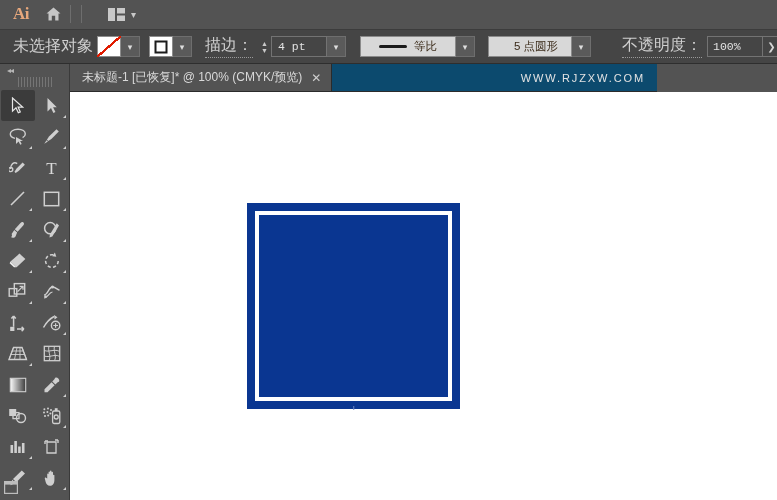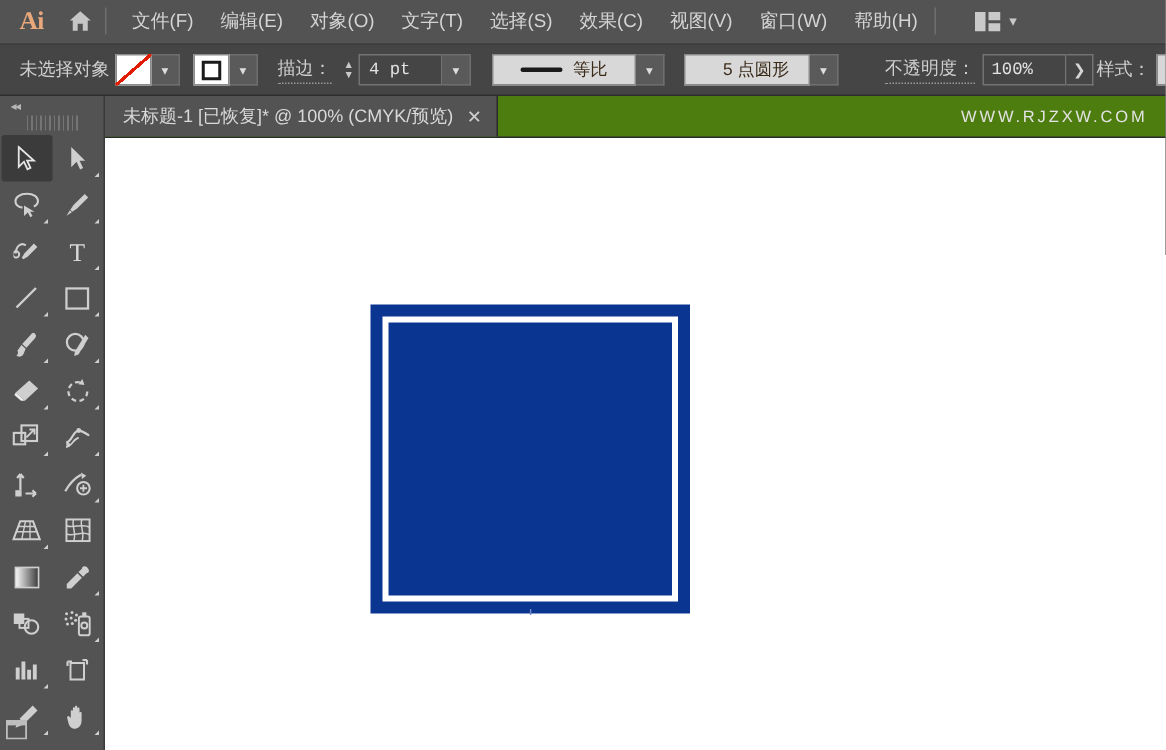--- a/index.html
+++ b/index.html
@@ -49,21 +49,21 @@
     border-top: 1px solid #3c3c3c;
     border-bottom: 1px solid #2e2e2e;
     display: flex; align-items: center;
   }
   .grip {
     width: 10px; height: 22px; margin-left: 3px; margin-right: 4px;
     background: repeating-linear-gradient(to right, #6d6d6d 0 1px, transparent 1px 3px);
     background-size: 3px 100%;
   }
   .cb-label {
-    color: #cfcfcf; font-size: 12px; white-space: nowrap;
+    color: #cfcfcf; font-size: 16px; white-space: nowrap;
   }
   .cb-label.dotted {
     border-bottom: 1px dotted #9a9a9a; padding-bottom: 1px;
   }
   .swatch-box {
     width: 24px; height: 21px; background: #fff;
     border: 1px solid #8c8c8c; position: relative;
   }
   .swatch-none::after {
     content: ""; position: absolute; left: -1px; top: -1px; right: -1px; bottom: -1px;
@@ -118,22 +118,22 @@
     border: 1px solid #737373; border-left: none;
     display: flex; align-items: center; justify-content: center;
     color: #d5d5d5; font-size: 10px;
   }
   .style-swatch {
     width: 25px; height: 21px; background: #d7d7d7; border: 1px solid #8a8a8a;
   }
 
   
   .tabbar {
-    position: absolute; left: 0; top: 64px; width: 777px; height: 28px;
-    background: #4d7c0f;
+    position: absolute; left: 0; top: 64px; width: 657px; height: 28px;
+    background: #0c4a6e;
     border-bottom: 1px solid #2b2b2b;
     display: flex; align-items: stretch;
   }
   .tabbar-spacer { width: 70px; }
   .doc-tab {
     background: #535353;
     display: flex; align-items: center; gap: 9px;
     padding: 0 10px 0 12px;
     color: #d9d9d9; font-size: 12px;
     border-right: 1px solid #2b2b2b;
@@ -215,31 +215,20 @@
 <div id="app">
 
   <div class="menubar">
     <div class="ai-logo">Ai</div>
     <div class="home-icon">
       <svg width="17" height="16" viewBox="0 0 17 16">
         <path d="M8.5 1.5 L15.5 7.6 L13.5 7.6 L13.5 14.5 L10.2 14.5 L10.2 9.8 L6.8 9.8 L6.8 14.5 L3.5 14.5 L3.5 7.6 L1.5 7.6 Z" fill="#c6c6c6"></path>
       </svg>
     </div>
     <div class="menu-sep"></div>
-    <div class="menu-items">
-      <div class="menu-item">文件(F)</div>
-      <div class="menu-item">编辑(E)</div>
-      <div class="menu-item">对象(O)</div>
-      <div class="menu-item">文字(T)</div>
-      <div class="menu-item">选择(S)</div>
-      <div class="menu-item">效果(C)</div>
-      <div class="menu-item">视图(V)</div>
-      <div class="menu-item">窗口(W)</div>
-      <div class="menu-item">帮助(H)</div>
-    </div>
     <div class="menu-sep"></div>
     <div class="menu-right">
       <span class="arrange-icon">
         <svg width="17" height="13" viewBox="0 0 17 13">
           <rect x="0" y="0" width="7" height="13" fill="#c9c9c9"></rect>
           <rect x="9" y="0" width="8" height="5.5" fill="#c9c9c9"></rect>
           <rect x="9" y="7.5" width="8" height="5.5" fill="#c9c9c9"></rect>
         </svg>
       </span>
       <span class="chev">▾</span>

